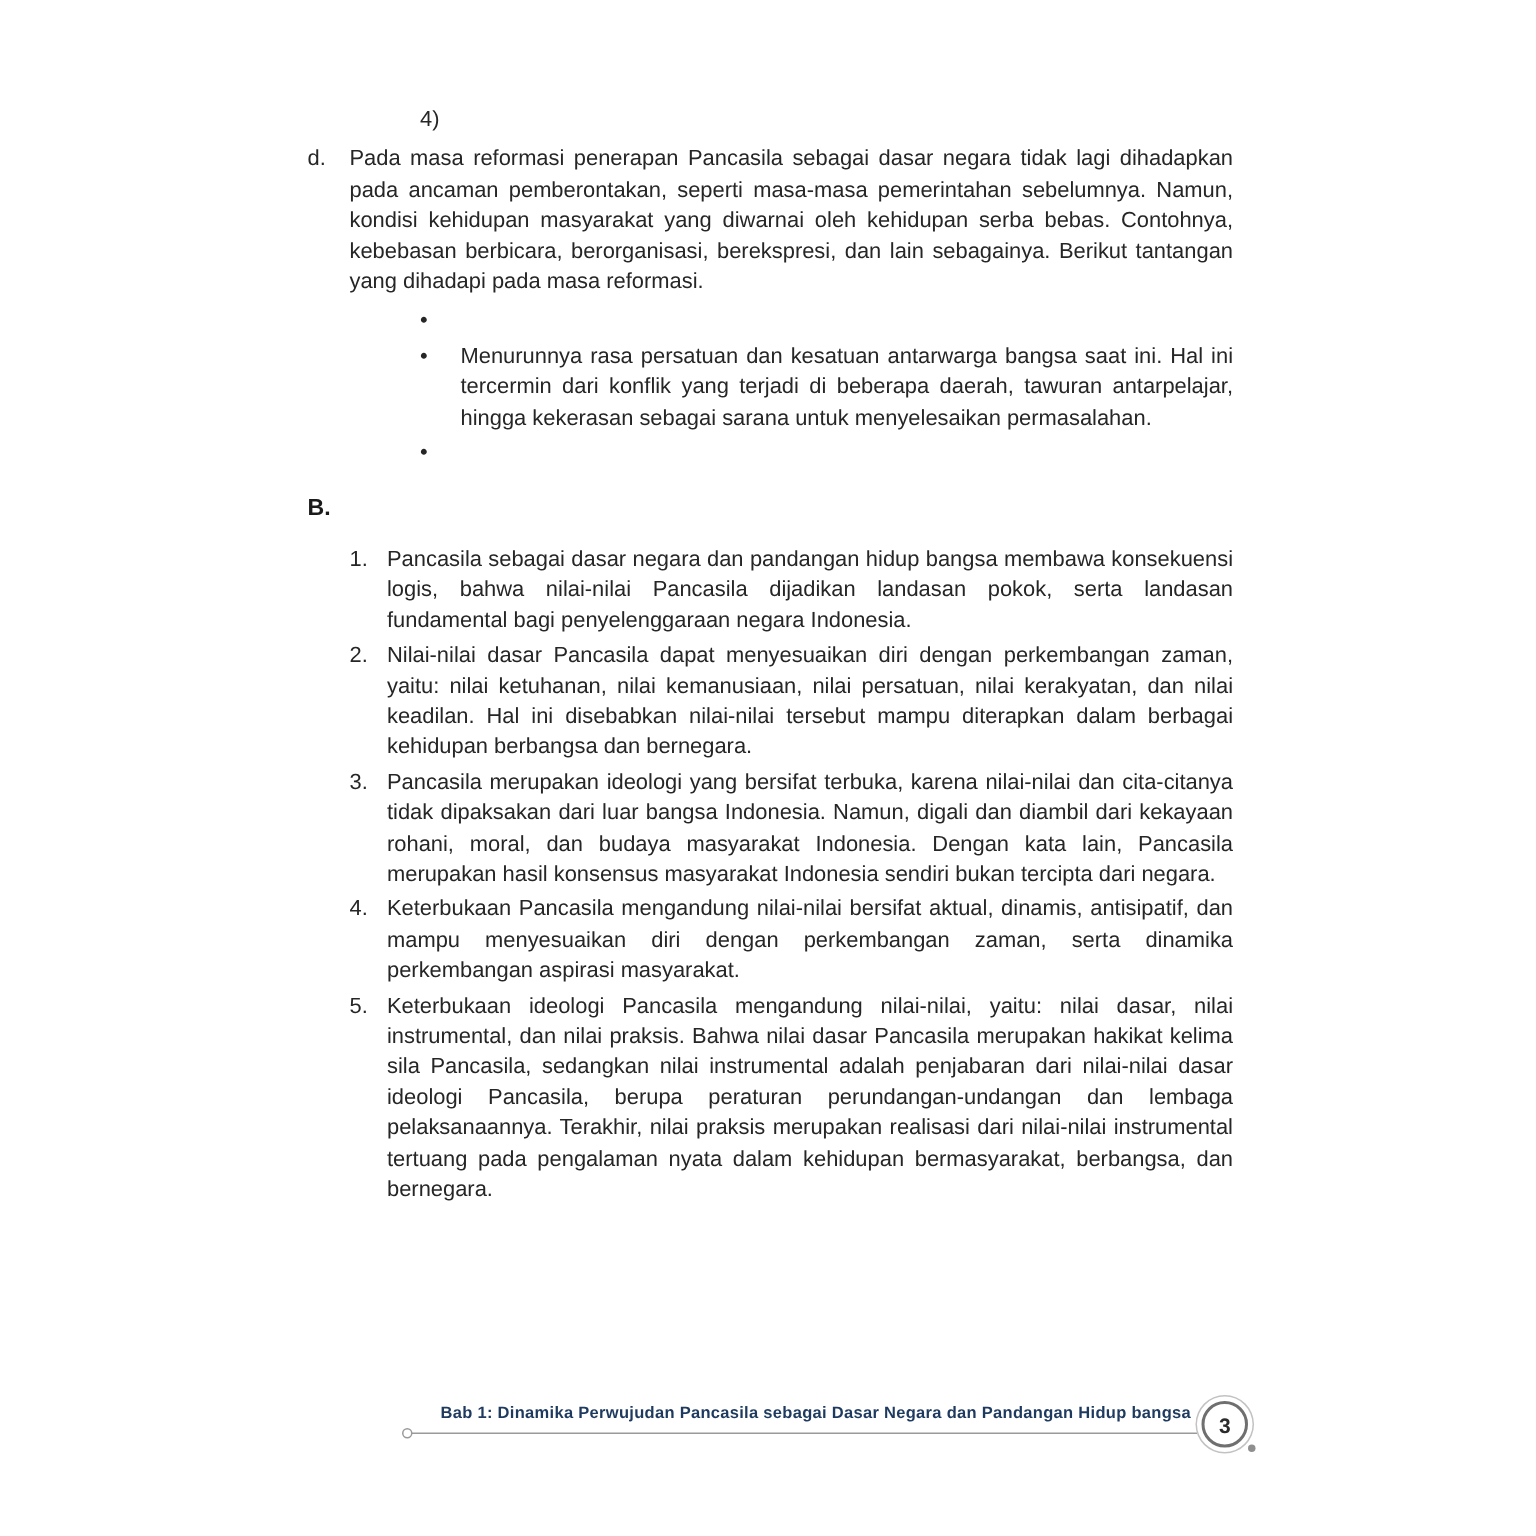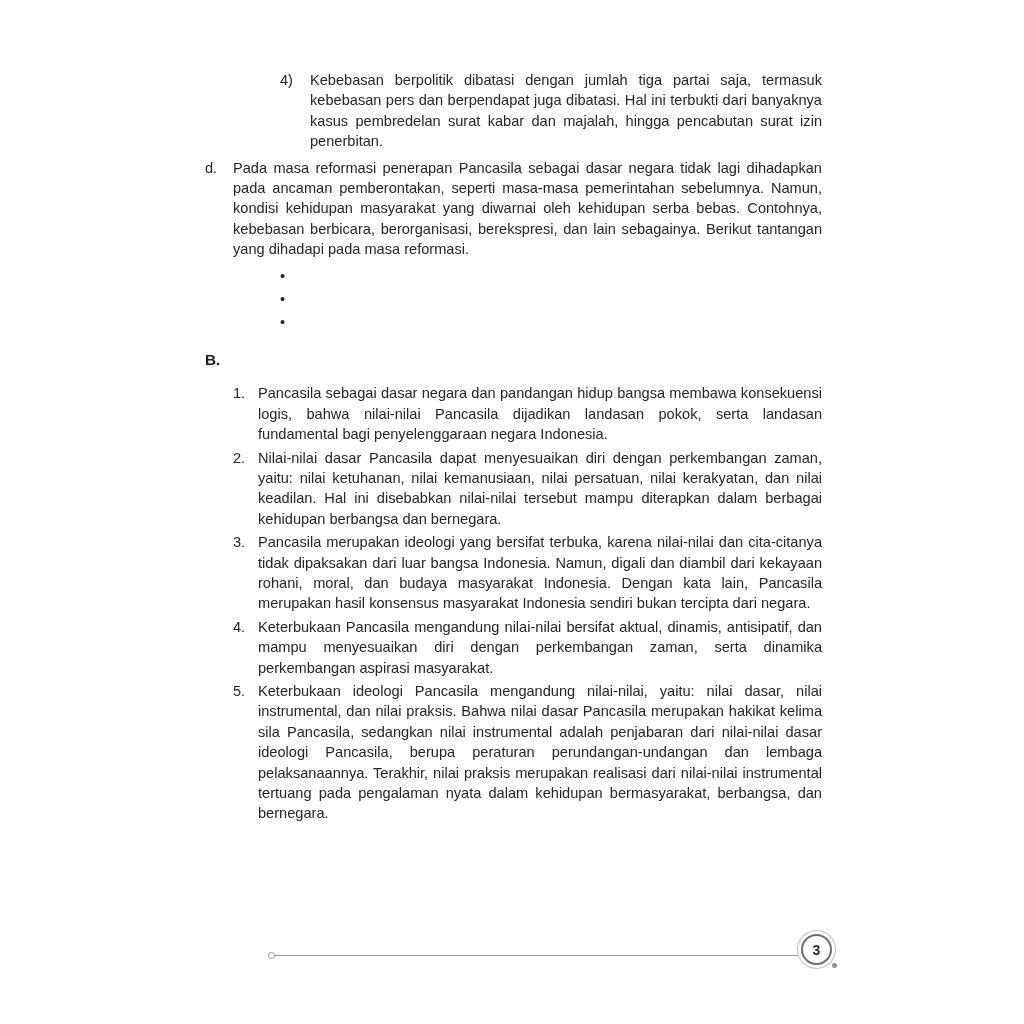--- a/index.html
+++ b/index.html
@@ -112,34 +112,34 @@
 </style>
 </head>
 <body>
 
 <div class="page">
 
   <div class="content">
 
     <div class="row indent-deep">
       <span class="marker mw-num">4)</span>
-      <span class="body">Kebebasan berpolitik dibatasi dengan jumlah tiga partai saja, termasuk kebebasan pers dan berpendapat juga dibatasi. Hal ini terbukti dari banyaknya kasus pembredelan surat kabar dan majalah, hingga pencabutan surat izin penerbitan.</span>
     </div>
 
     <div class="row">
       <span class="marker mw-letter">d.</span>
       <span class="body">Pada masa reformasi penerapan Pancasila sebagai dasar negara tidak lagi dihadapkan pada ancaman pemberontakan, seperti masa-masa pemerintahan sebelumnya. Namun, kondisi kehidupan masyarakat yang diwarnai oleh kehidupan serba bebas. Contohnya, kebebasan berbicara, berorganisasi, berekspresi, dan lain sebagainya. Berikut tantangan yang dihadapi pada masa reformasi.</span>
     </div>
 
     <div class="bullets-block">
       <div class="row indent-deep">
         <span class="marker mw-bullet">•</span>
       </div>
       <div class="row indent-deep">
         <span class="marker mw-bullet">•</span>
+        <span class="body">Menurunnya rasa persatuan dan kesatuan antarwarga bangsa saat ini. Hal ini tercermin dari konflik yang terjadi di beberapa daerah, tawuran antarpelajar, hingga kekerasan sebagai sarana untuk menyelesaikan permasalahan.</span>
       </div>
       <div class="row indent-deep">
         <span class="marker mw-bullet">•</span>
       </div>
     </div>
 
     <div class="section-heading">
       <span class="marker">B.</span>
     </div>
 
@@ -161,20 +161,21 @@
         <span class="body">Keterbukaan Pancasila mengandung nilai-nilai bersifat aktual, dinamis, antisipatif, dan mampu menyesuaikan diri dengan perkembangan zaman, serta dinamika perkembangan aspirasi masyarakat.</span>
       </div>
       <div class="row indent-one">
         <span class="marker mw-digit">5.</span>
         <span class="body">Keterbukaan ideologi Pancasila mengandung nilai-nilai, yaitu: nilai dasar, nilai instrumental, dan nilai praksis. Bahwa nilai dasar Pancasila merupakan hakikat kelima sila Pancasila, sedangkan nilai instrumental adalah penjabaran dari nilai-nilai dasar ideologi Pancasila, berupa peraturan perundangan-undangan dan lembaga pelaksanaannya. Terakhir, nilai praksis merupakan realisasi dari nilai-nilai instrumental tertuang pada pengalaman nyata dalam kehidupan bermasyarakat, berbangsa, dan bernegara.</span>
       </div>
     </div>
 
   </div>
 
+  <div class="footer-chapter">Bab 1: Dinamika Perwujudan Pancasila sebagai Dasar Negara dan Pandangan Hidup bangsa</div>
   <div class="footer-rule">
     <span class="footer-rule-circle"></span>
   </div>
   <div class="page-badge">
     <span>3</span>
   </div>
   <span class="footer-dot"></span>
 
 </div>
 

